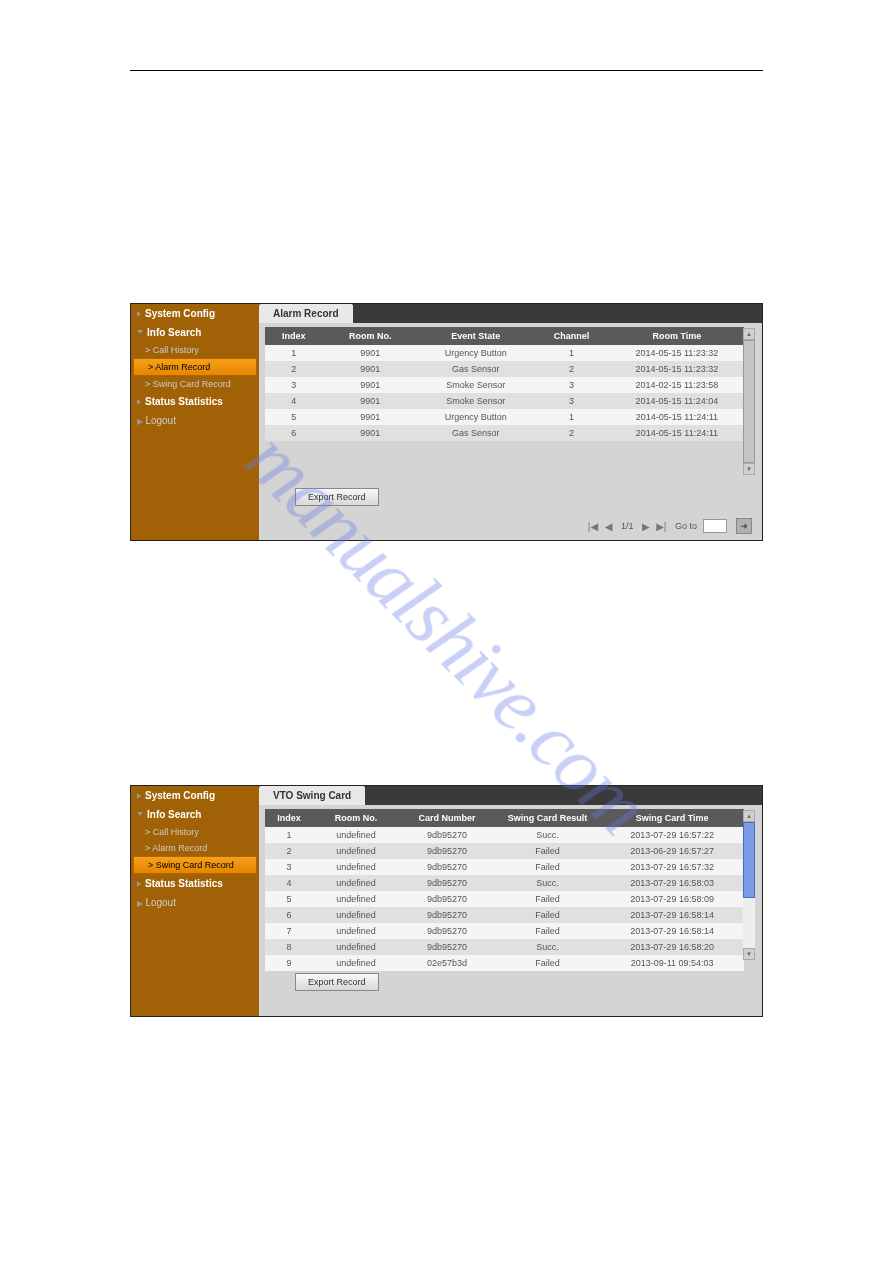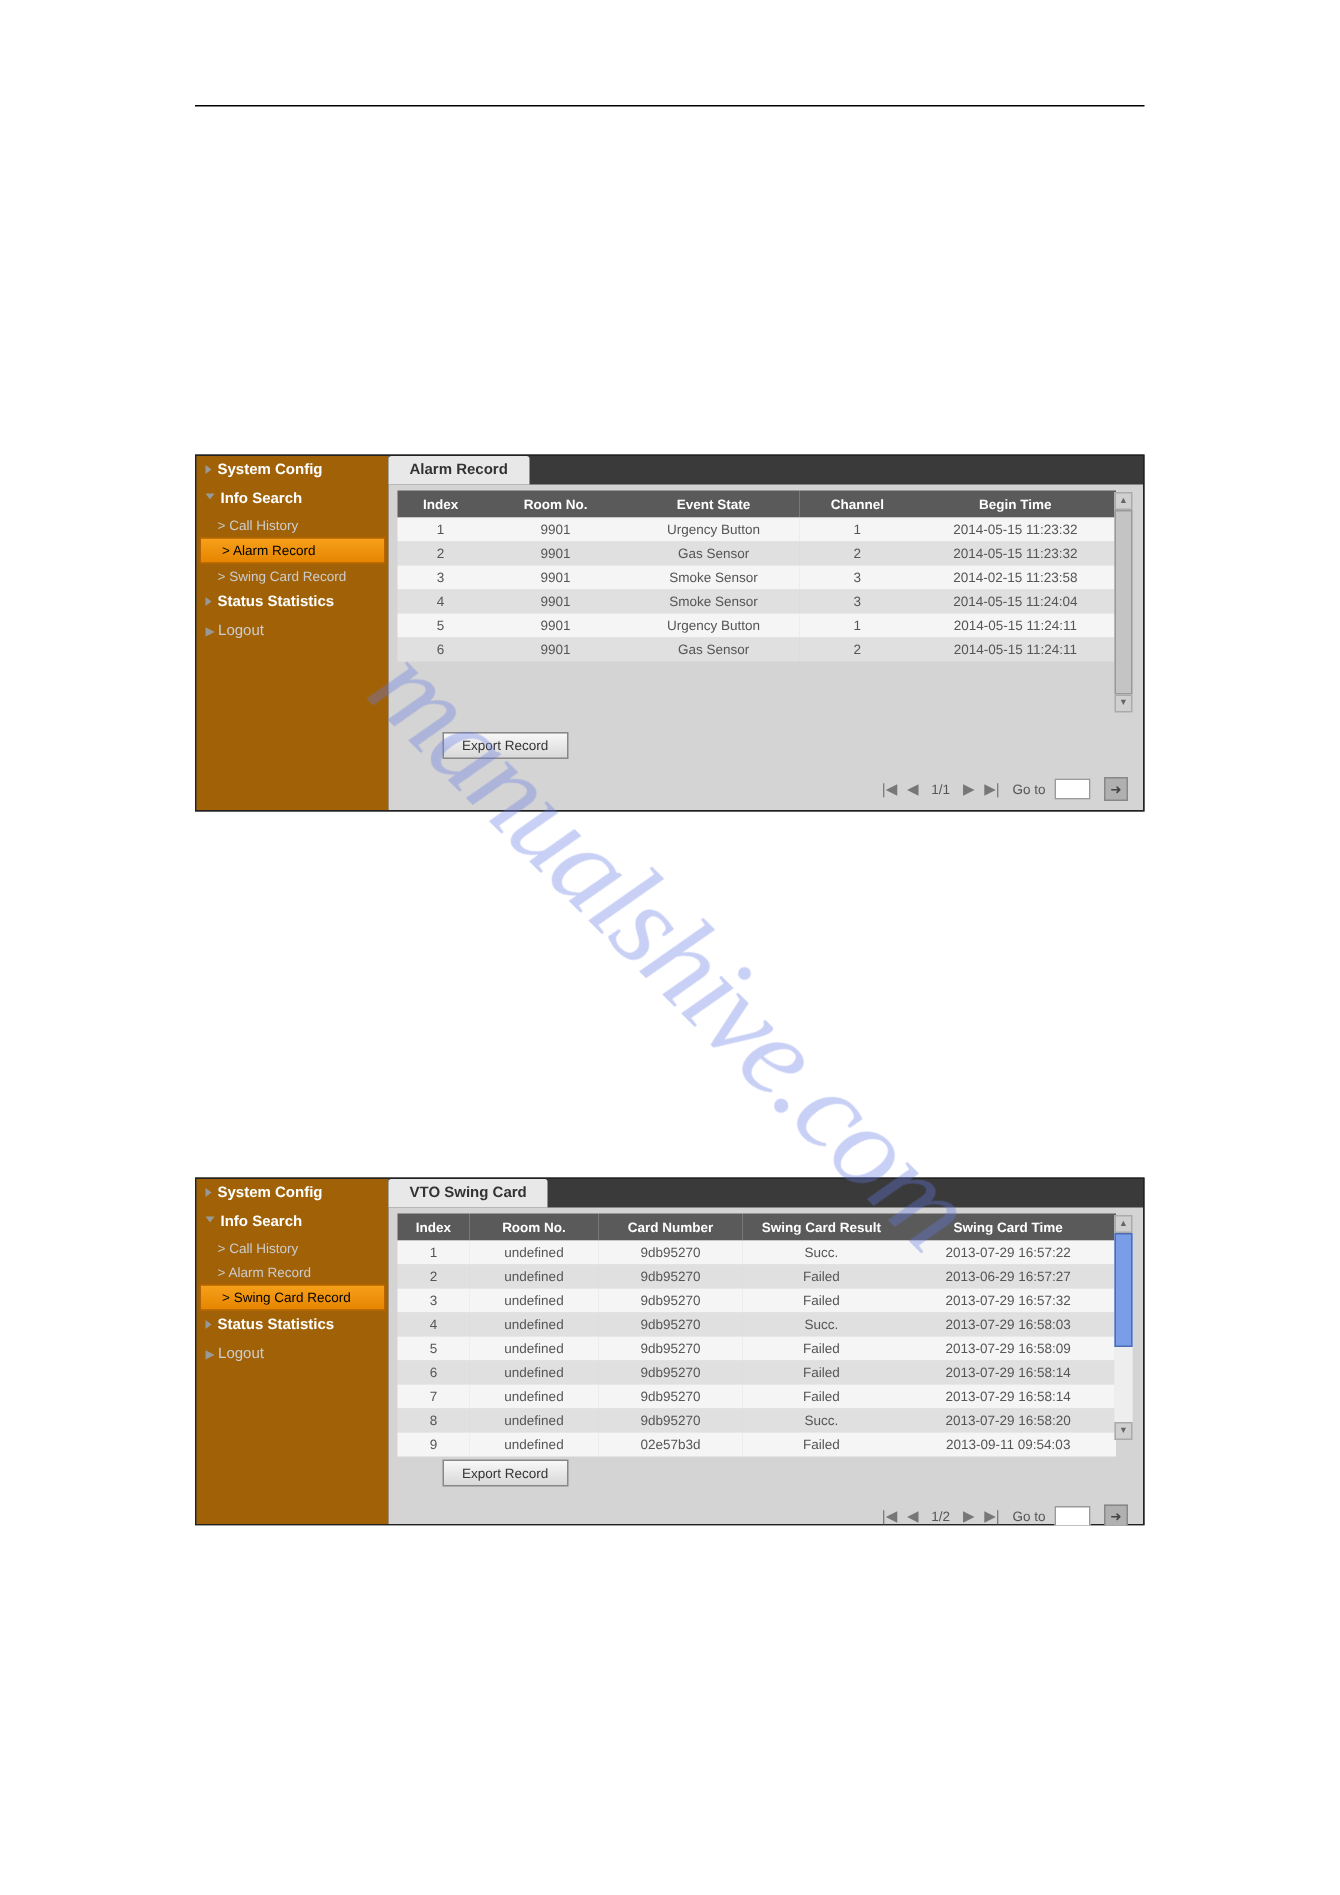--- a/index.html
+++ b/index.html
@@ -62,21 +62,21 @@
       <span class="tab">Alarm Record</span>
     </div>
     <div class="table-outer" style="height:150px">
       <table class="tbl" style="width:calc(100% - 12px)">
         <thead>
           <tr>
             <th style="width:12%">Index</th>
             <th style="width:20%">Room No.</th>
             <th style="width:24%">Event State</th>
             <th style="width:16%">Channel</th>
-            <th style="width:28%">Begin Time</th>
+            <th style="width:28%">Room Time</th>
           </tr>
         </thead>
         <tbody id="alarm-body">
             <tr class="odd">
               <td>1</td>
               <td>9901</td>
               <td>Urgency Button</td>
               <td>1</td>
               <td>2014-05-15 11:23:32</td>
             </tr>
@@ -238,24 +238,14 @@
         <div class="track">
             <div class="thumb" style="height:60%"></div>
           </div>
         <div class="arrow">▾</div>
       </div>
     </div>
     <div class="btn-row">
       <button class="export-btn">Export Record</button>
     </div>
     <div style="flex:1"></div>
-    <div class="pager">
-      <span class="pg-btn">|◀</span>
-      <span class="pg-btn">◀</span>
-      <span class="pg-txt">1/2</span>
-      <span class="pg-btn">▶</span>
-      <span class="pg-btn">▶|</span>
-      <span class="pg-txt">Go to</span>
-      <input class="goto-input" style="">
-      <span class="go-btn">➜</span>
-    </div>
   </div>
 </div>
 
 </body></html>

